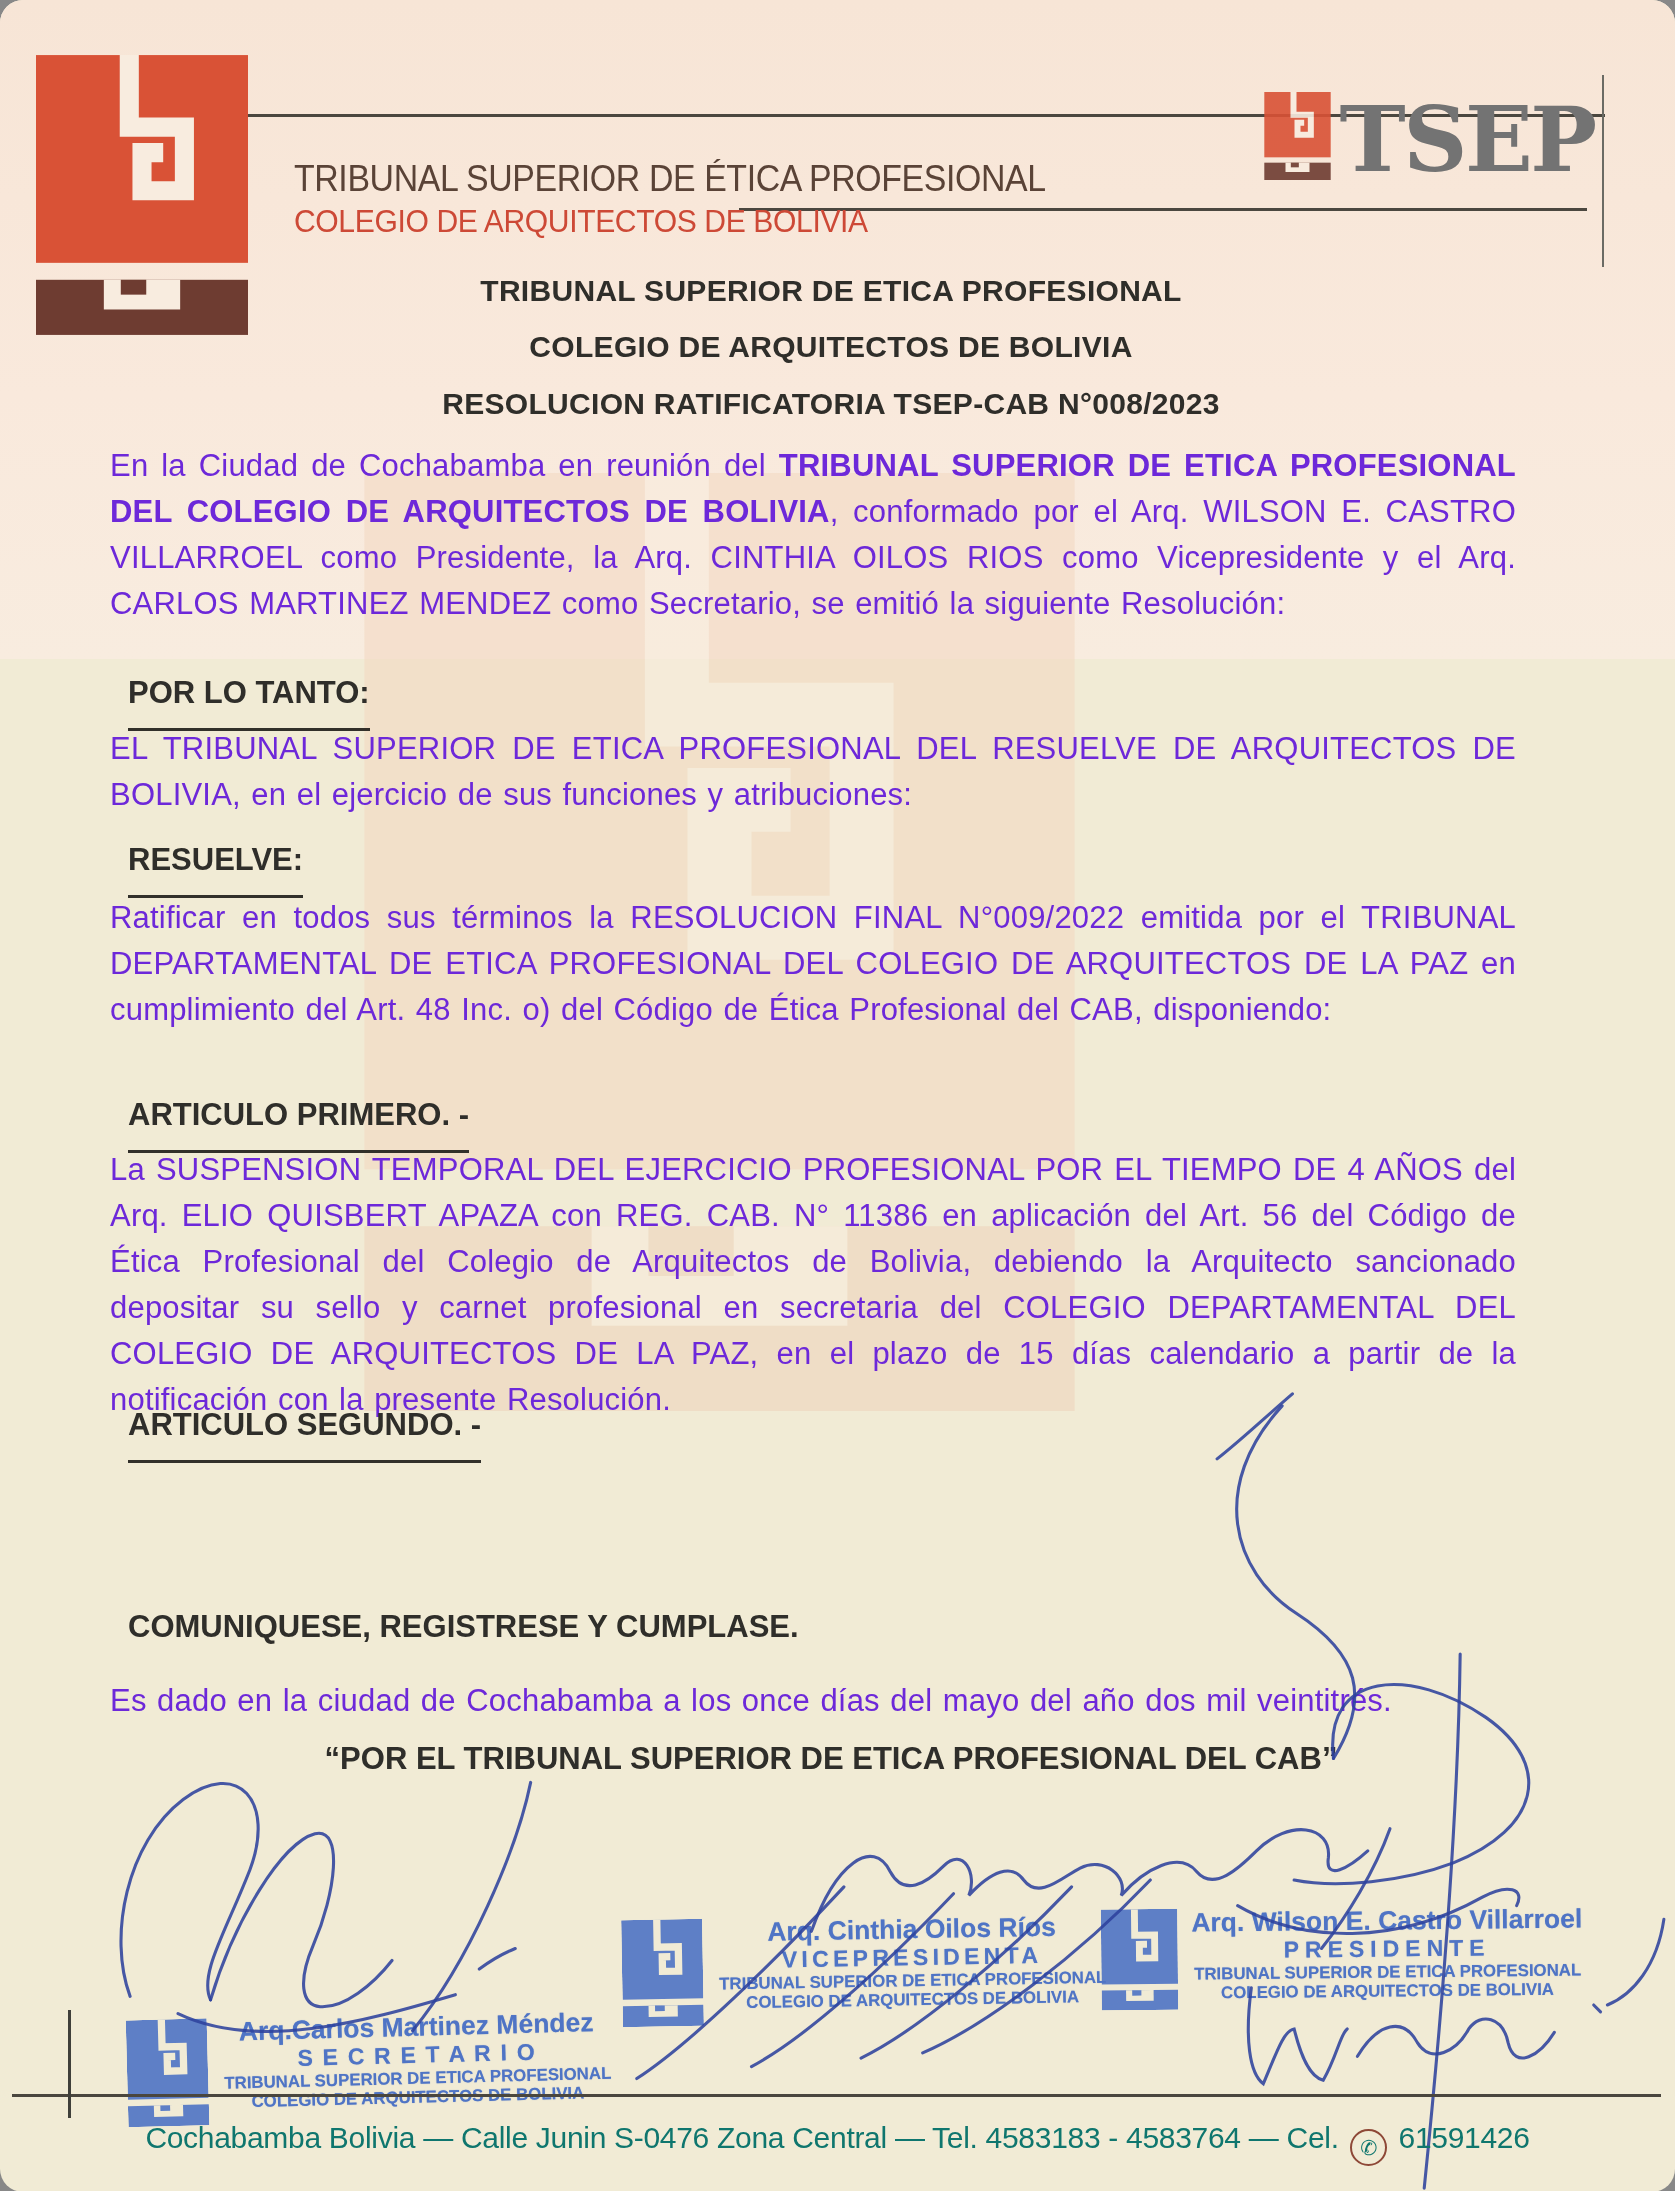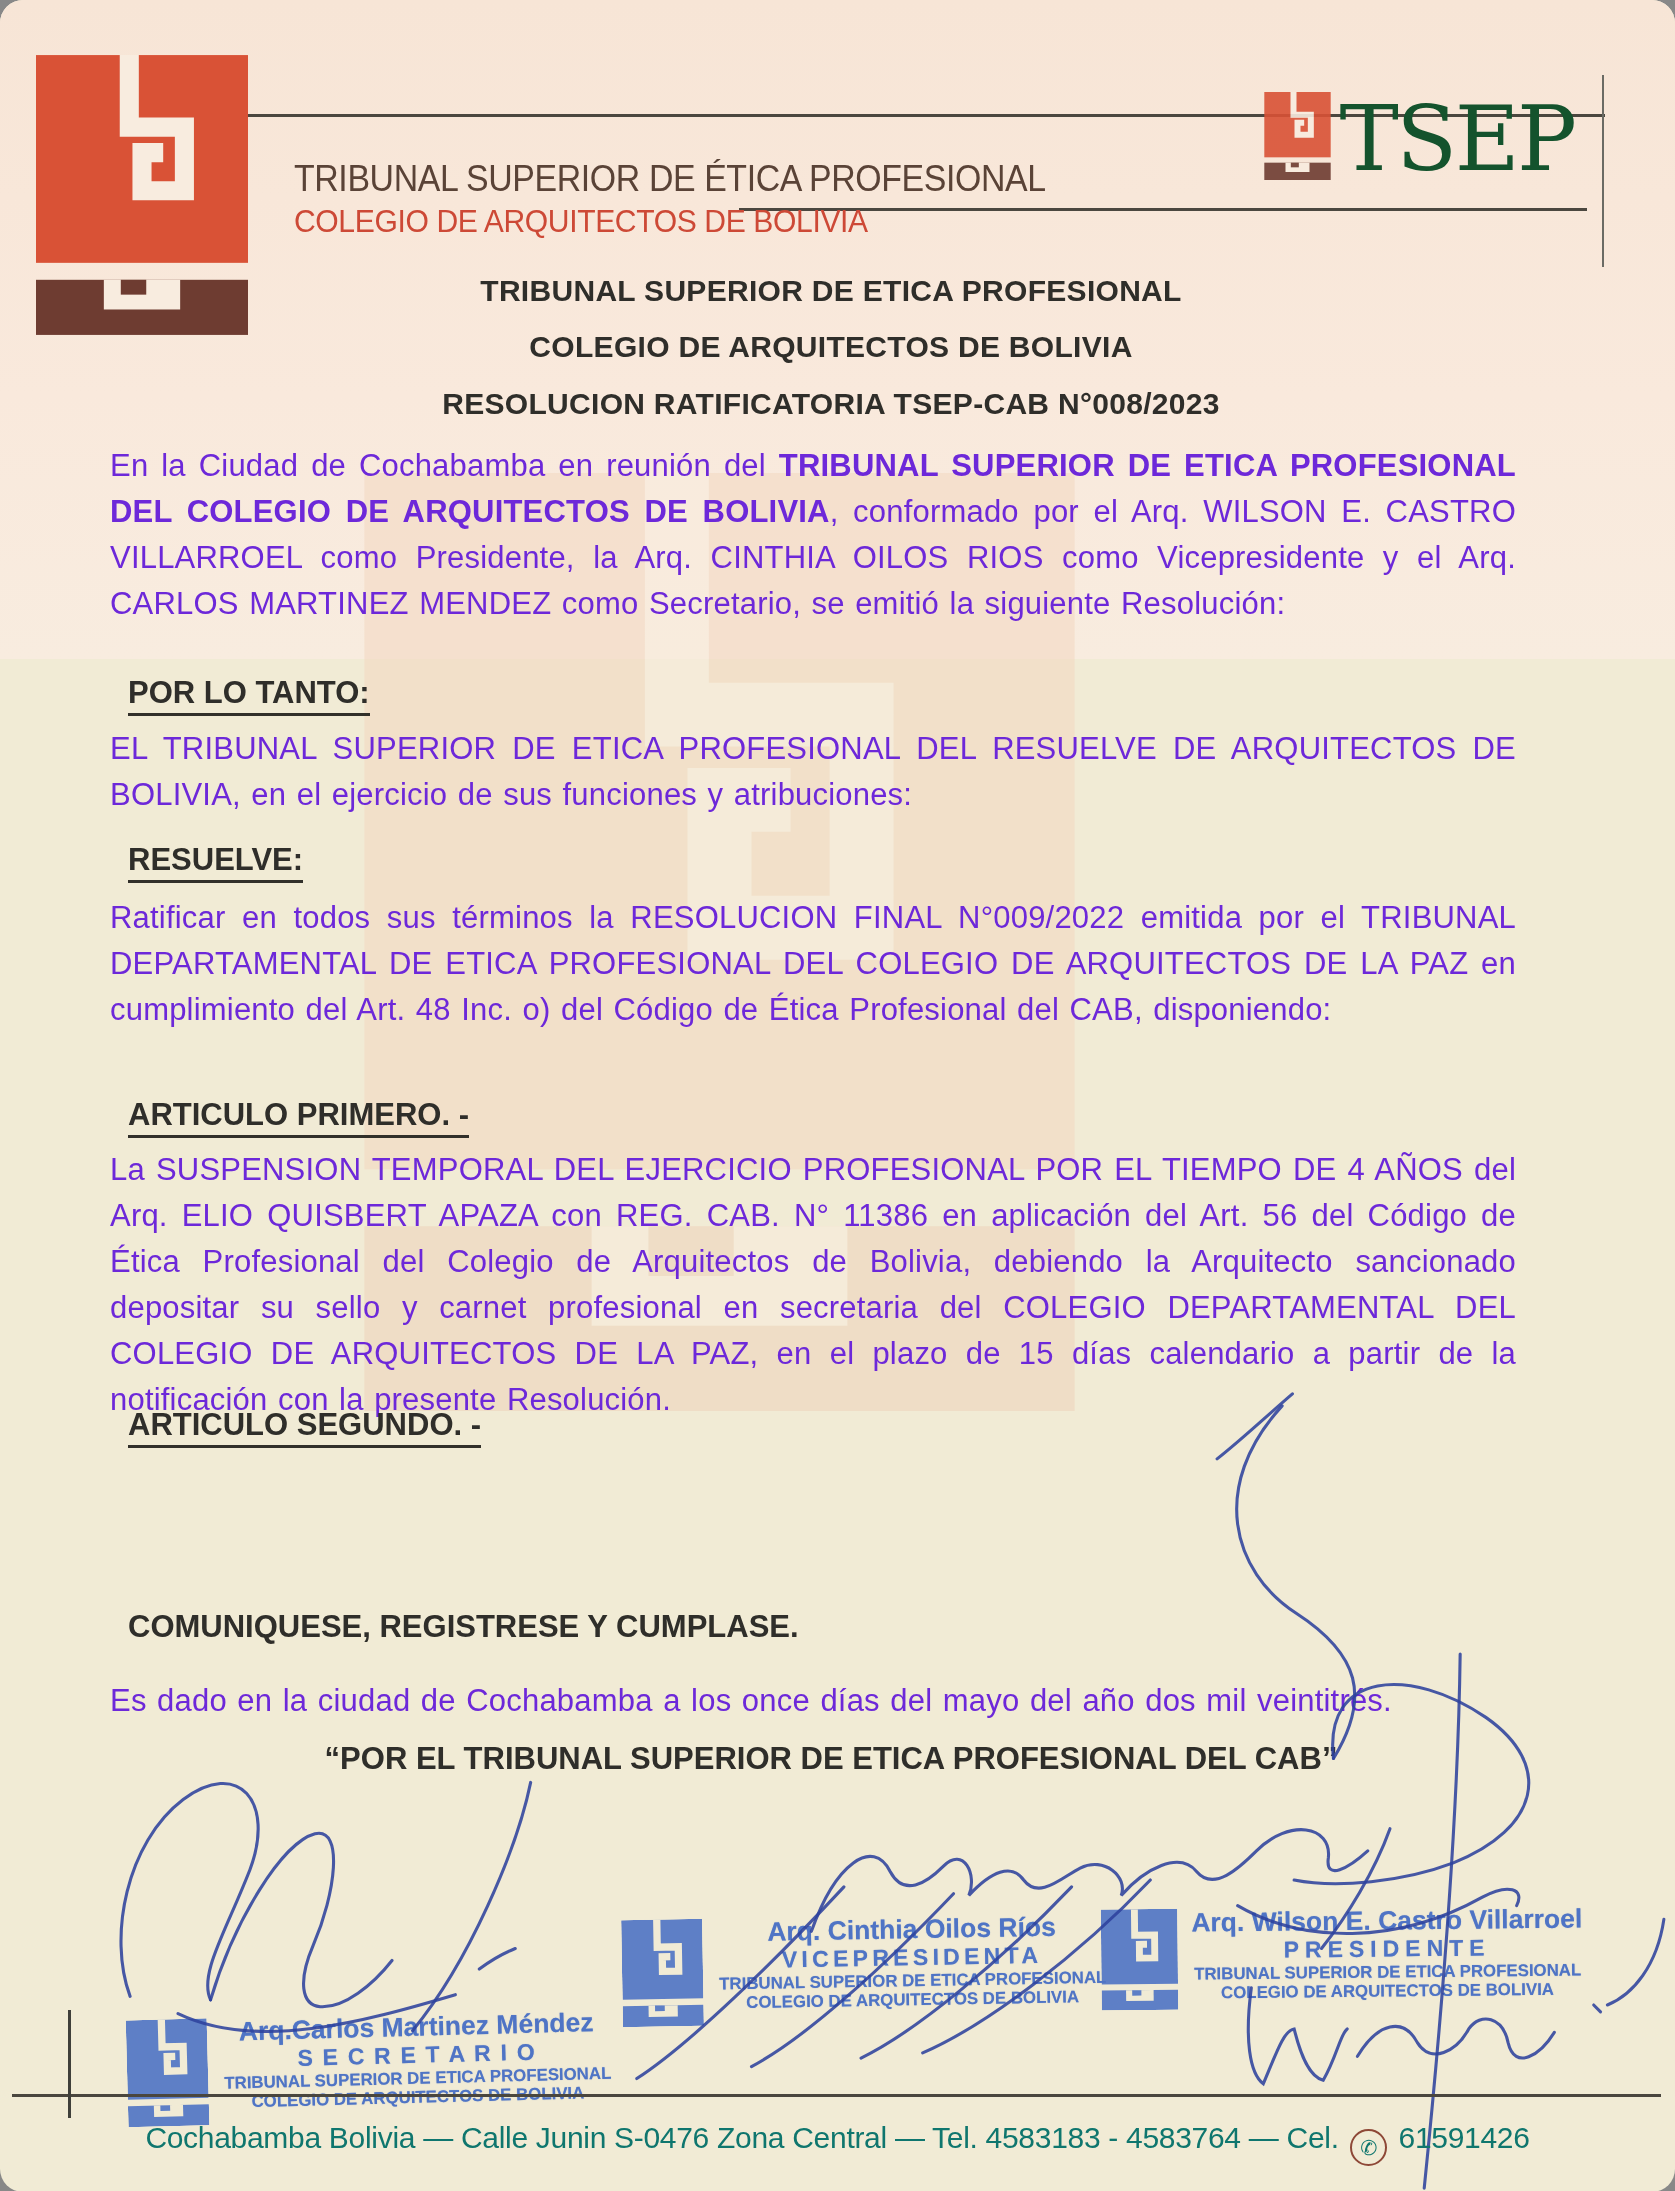--- a/index.html
+++ b/index.html
@@ -18,32 +18,32 @@
   
   .rule{position:absolute;background:#4b473f;}
   .rule-top{left:247px;top:114px;width:1358px;height:2.6px;}
   .rule-right-mid{left:739px;top:208px;width:848px;height:2.6px;}
   .rule-vert{left:1602px;top:75px;width:1.7px;height:192px;background:#6b6b64;}
   .logo-main{position:absolute;left:36px;top:55px;}
   .org-block{position:absolute;left:294px;top:158px;transform:scaleX(.94);transform-origin:left top;}
   .org-l1{font-size:36px;color:#5a4337;letter-spacing:-0.4px;white-space:nowrap;}
   .org-l2{font-size:32px;color:#cd4936;letter-spacing:-0.4px;margin-top:3.4px;white-space:nowrap;}
   .tsep-wrap{position:absolute;left:1264px;top:92px;display:flex;align-items:flex-start;}
-  .tsep-text{font-family:"DejaVu Serif", serif;font-weight:normal;font-size:89px;line-height:89px;
-             color:#14532d;letter-spacing:-2.6px;margin-left:8.6px;margin-top:3.4px;text-align:center;}
+  .tsep-text{font-family:"DejaVu Serif", serif;font-weight:bold;font-size:89px;line-height:89px;
+             color:#737373;letter-spacing:-2.6px;margin-left:8.6px;margin-top:3.4px;text-align:center;}
   
   .watermark{position:absolute;left:364px;top:473px;opacity:.55;}
   
   .title-line{position:absolute;left:128px;width:1406px;text-align:center;
               font-weight:bold;font-size:30px;color:#2f2e2a;letter-spacing:0.3px;}
   .para{position:absolute;left:110px;width:1406px;font-size:31px;line-height:46px;
         text-align:justify;color:#6d28d9;letter-spacing:0.2px;word-spacing:1.7px;}
   .bold{font-weight:bold;}
   .heading{position:absolute;left:128px;font-size:31px;font-weight:bold;color:#2f2e2a;}
-  .heading>span{display:inline-block;border-bottom:3.4px solid #32302a;padding-bottom:2px;}
+  .heading>span{display:inline-block;border-bottom:3.4px solid #32302a;padding-bottom:17px;}
   .plain-bold{position:absolute;left:128px;font-size:31px;font-weight:bold;color:#2f2e2a;}
   .center-bold{position:absolute;left:128px;width:1406px;text-align:center;
                font-weight:bold;font-size:31px;color:#2f2e2a;}
   
   .stamp{position:absolute;display:flex;gap:13.7px;color:#4f74c5;align-items:flex-start;
          text-shadow:0 0 0.9px rgba(79,116,197,.55);}
   .stamp-text{display:flex;flex-direction:column;align-items:center;text-align:center;}
   .stamp-name{font-size:26.5px;font-weight:bold;line-height:1.1;white-space:nowrap;}
   .stamp-role{font-size:23px;font-weight:bold;letter-spacing:4.3px;line-height:1.15;white-space:nowrap;}
   .stamp-org{font-size:17px;font-weight:bold;line-height:1.12;white-space:nowrap;transform:scaleX(.99);}

